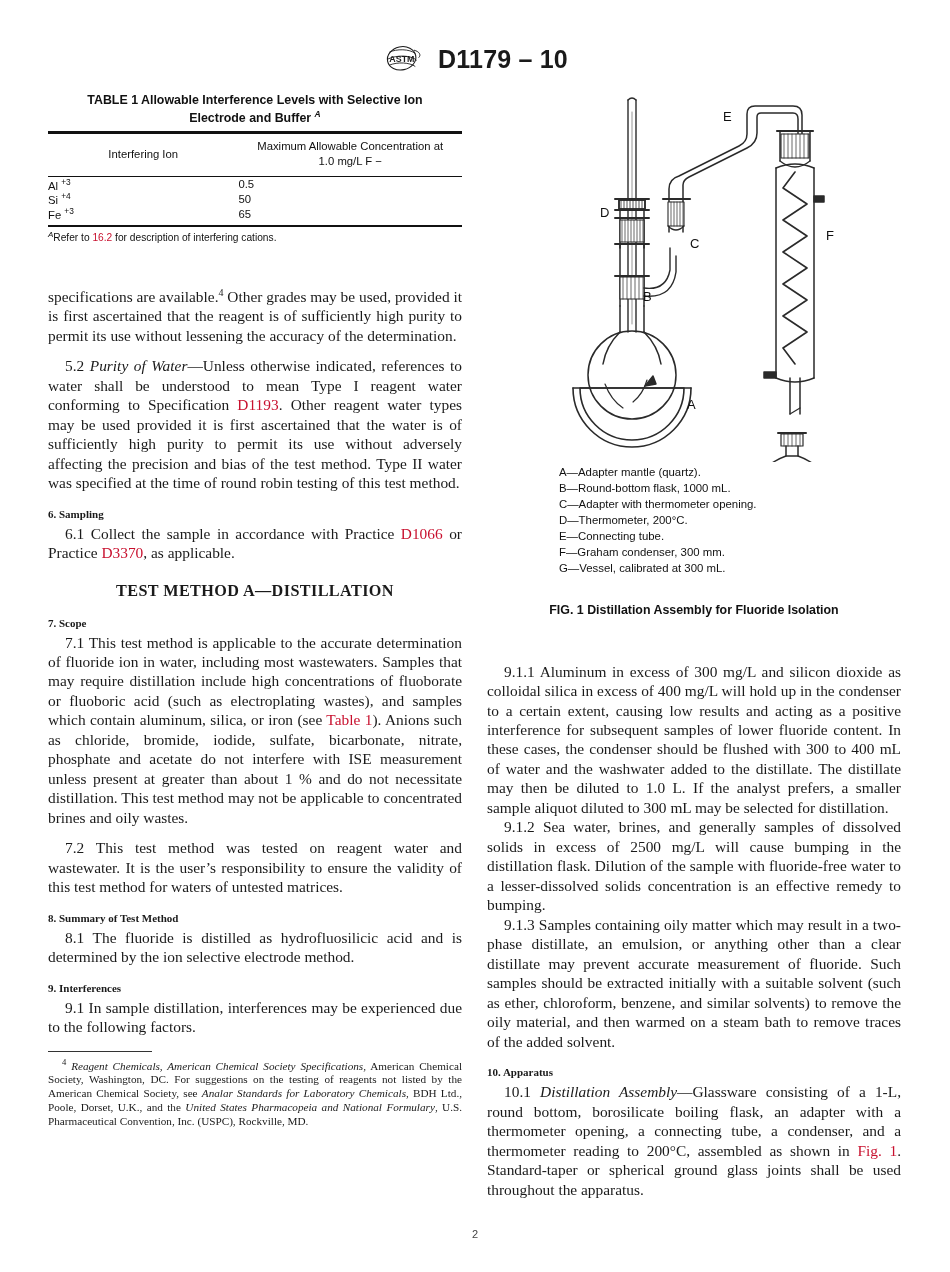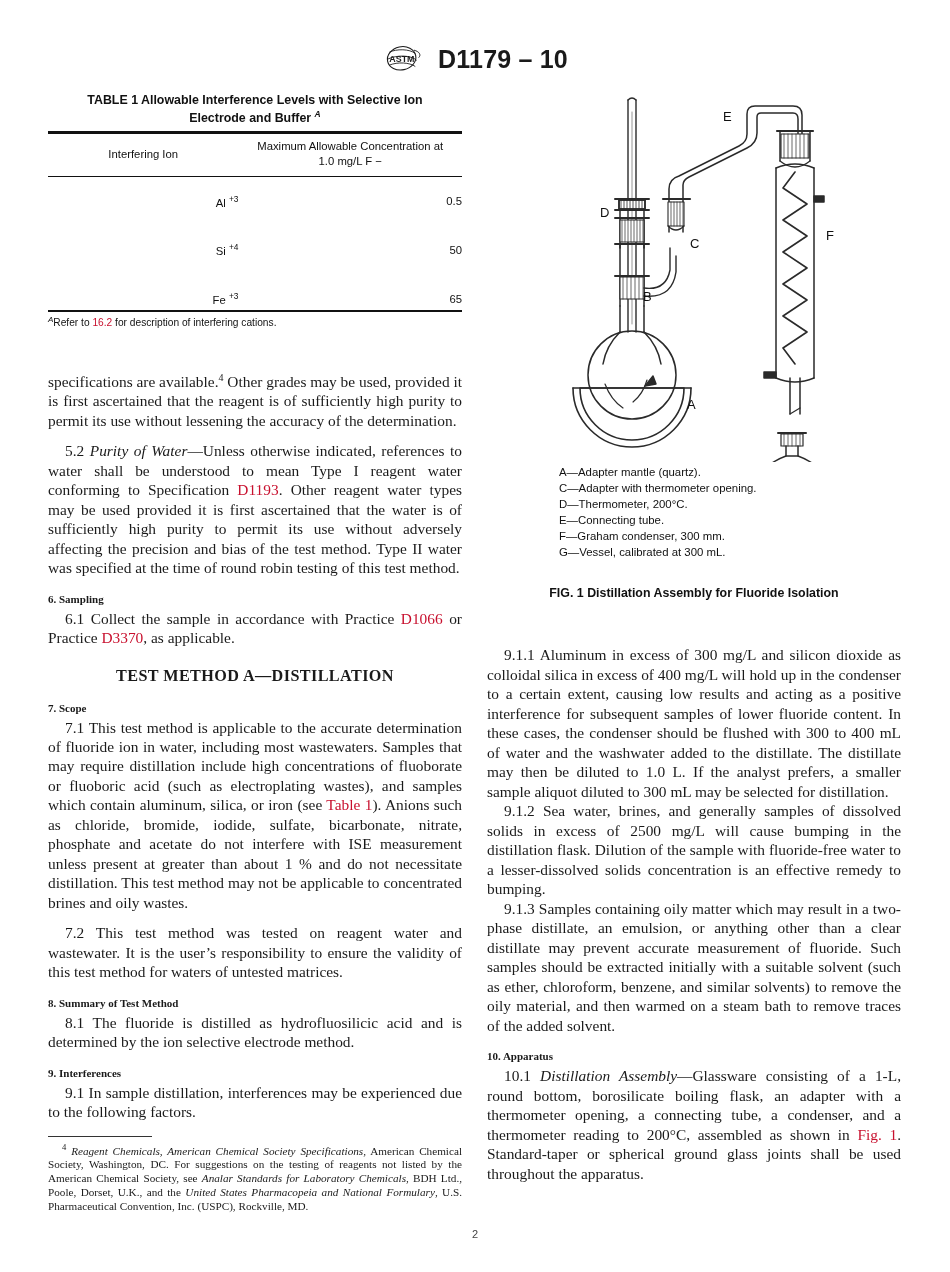--- a/index.html
+++ b/index.html
@@ -83,22 +83,22 @@
   table.t1 th {
     font-weight: normal;
     padding: 5px 0 6px 0;
     border-bottom: 1.1px solid #111;
     border-top: 1.1px solid #111;
     text-align: center;
     line-height: 1.35;
     vertical-align: middle;
   }
   table.t1 td.cell {
-    padding: 17px 0;
-    text-align: right;
+    padding: 0 0;
+    text-align: left;
   }
   table.t1 tr.lastrow td.cell { padding-bottom: 4px; }
   table.t1 tr.bottom td { border-top: 2.2px solid #111; padding: 0; height: 0; }
   .ion sup { font-size: 8.4px; }
   .fnote {
     font-family: "Liberation Sans", sans-serif;
     font-size: 10.2px;
     margin-top: 3px;
     line-height: 1.3;
     color: #111;
@@ -397,20 +397,21 @@
           <text x="339" y="148">F</text>
           <text x="344" y="390">G</text>
         </g>
       </svg>
 
       
     </div>
 
     <div class="fig-legend">
       <div>A—Adapter mantle (quartz).</div>
+      <div>B—Round-bottom flask, 1000 mL.</div>
       <div>C—Adapter with thermometer opening.</div>
       <div>D—Thermometer, 200°C.</div>
       <div>E—Connecting tube.</div>
       <div>F—Graham condenser, 300 mm.</div>
       <div>G—Vessel, calibrated at 300 mL.</div>
     </div>
 
     <div class="fig-caption">FIG. 1  Distillation Assembly for Fluoride Isolation</div>
 
     <div style="height:45px"></div>

